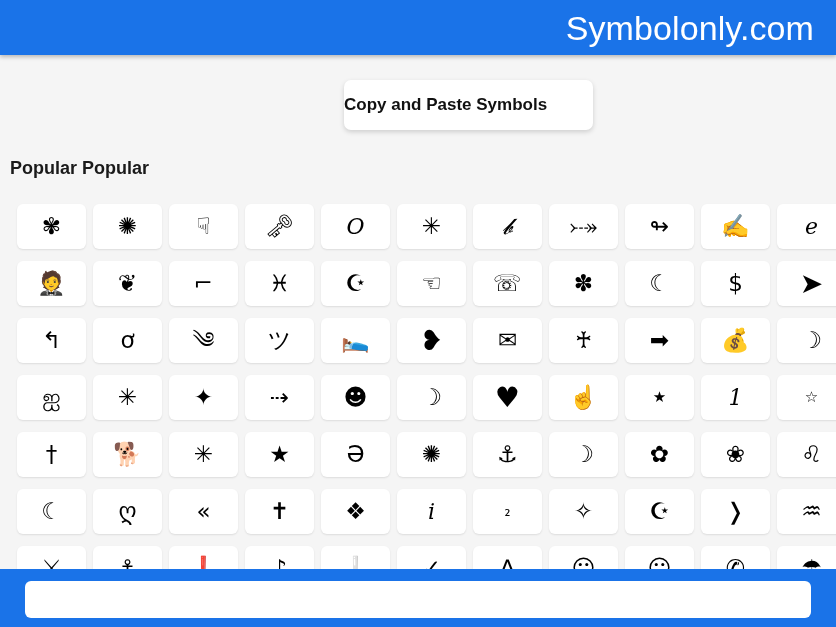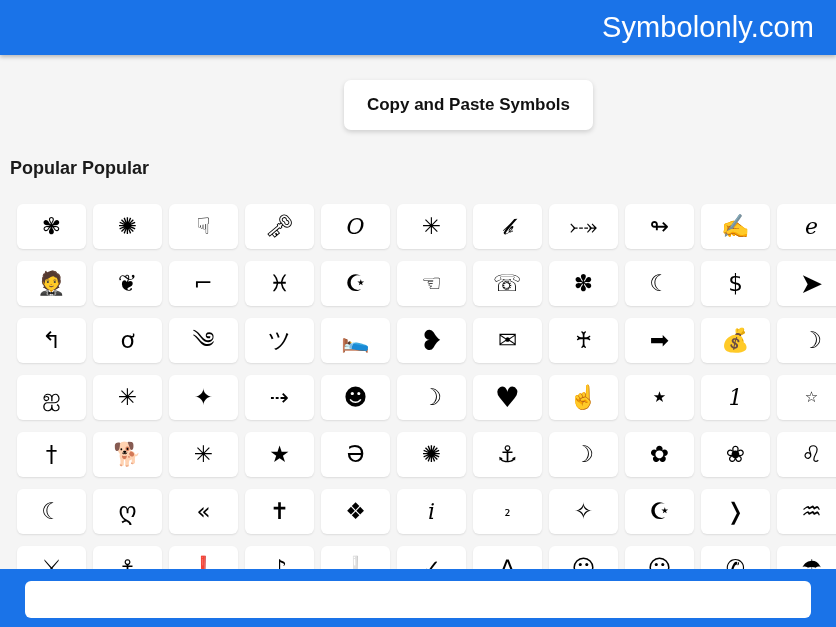--- a/index.html
+++ b/index.html
@@ -26,21 +26,21 @@
     box-shadow: 0 2px 4px rgba(0,0,0,0.25);
     box-sizing: border-box;
     display: flex;
     align-items: center;
     justify-content: flex-end;
     padding-right: 22px;
     z-index: 5;
   }
   #site-title {
     color: #ffffff;
-    font-size: 29px;
+    font-size: 34px;
     font-weight: 400;
     letter-spacing: 0.1px;
     line-height: 1;
     white-space: nowrap;
   }
 
   
   #page-body {
     position: absolute;
     top: 55px;
@@ -56,21 +56,21 @@
     position: absolute;
     left: 344px;
     top: 25px;
     width: 249px;
     height: 50px;
     background: #ffffff;
     border-radius: 7px;
     box-shadow: 0 2px 5px rgba(0,0,0,0.16);
     display: flex;
     align-items: center;
-    justify-content: center;
+    justify-content: flex-start;
     box-sizing: border-box;
   }
   #title-card-label {
     font-size: 17px;
     font-weight: bold;
     color: #111111;
     white-space: nowrap;
   }
 
   

